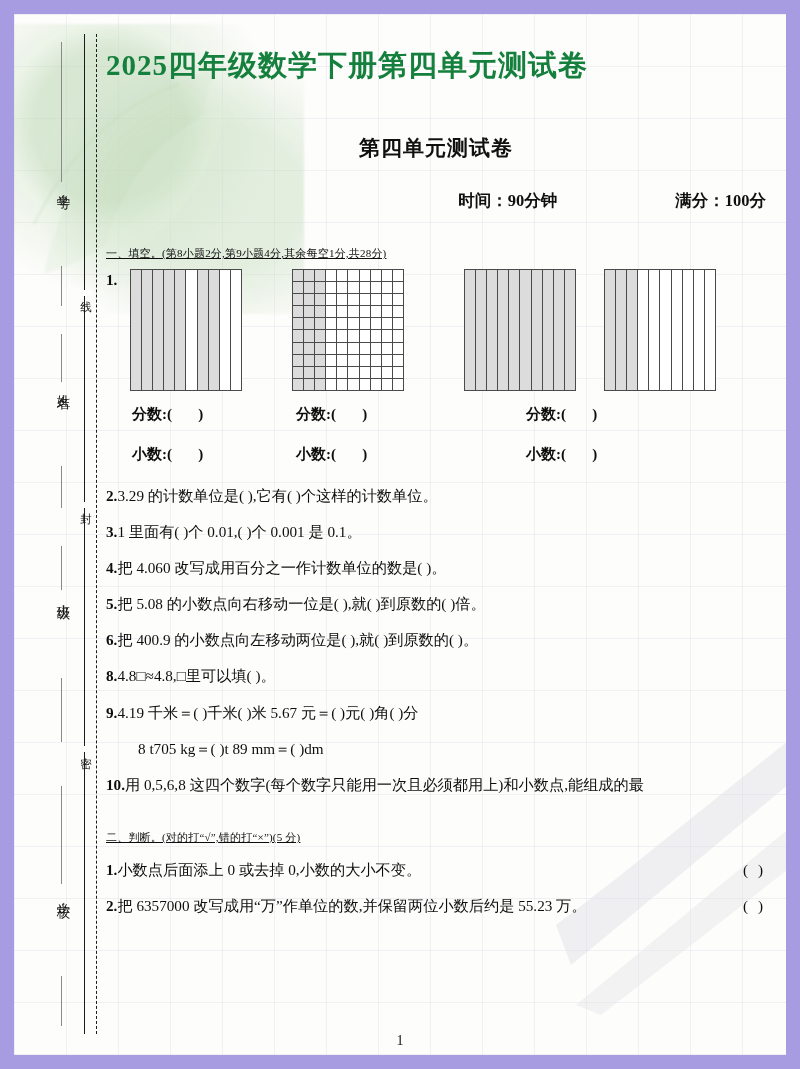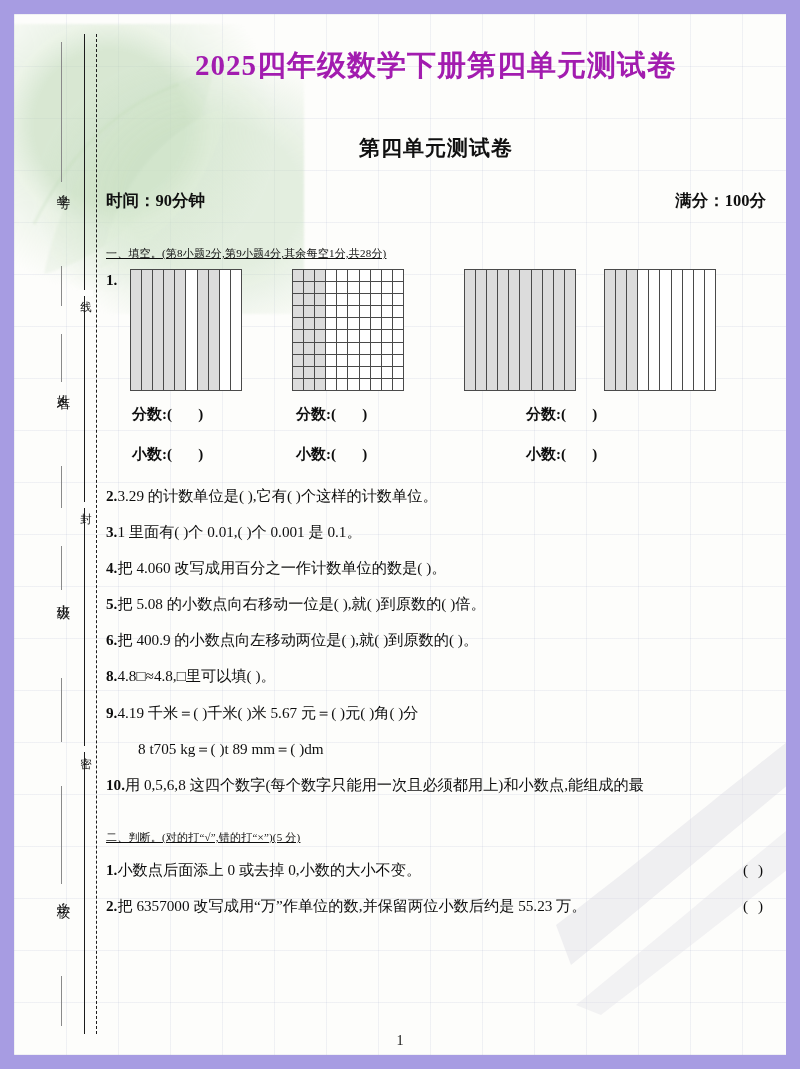--- a/index.html
+++ b/index.html
@@ -66,38 +66,38 @@
     position:absolute;left:21px;width:0;
     border-left:1px solid #8a8a8a;
   }
 
   
   .content{
     position:absolute;left:92px;top:18px;width:660px;
   }
   h1.title{
     margin:14px 0 0 0;
-    text-align:center;
+    text-align:left;
     font-size:29px;
     font-weight:bold;
     letter-spacing:1px;
-    color:#a21caf;
+    color:#15803d;
     font-family:"Liberation Serif","DejaVu Serif",serif;
   }
   h2.subtitle{
     margin:48px 0 0 0;
     text-align:center;
     font-size:21px;
     font-weight:bold;
     letter-spacing:1px;
     color:#101010;
   }
   .meta{
     margin:28px 0 0 0;
-    display:flex;justify-content:space-between;gap:52px;
+    display:flex;justify-content:flex-end;gap:118px;
     font-size:16.5px;font-weight:bold;color:#101010;
   }
   .sec-head{
     margin:34px 0 0 0;
     font-size:11px;color:#0d0d0d;letter-spacing:.2px;text-decoration:underline;
   }
   .q{
     margin:13px 0 0 0;
     font-size:15.2px;color:#0d0d0d;line-height:1.52;
   }

